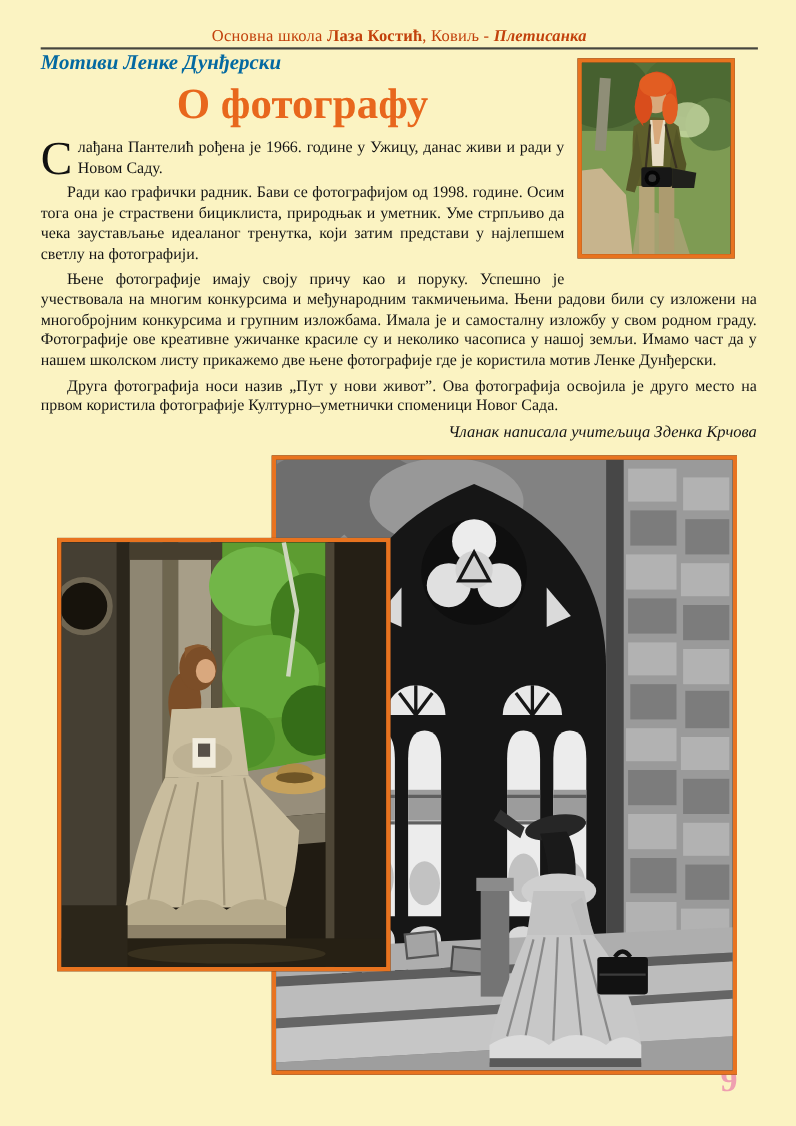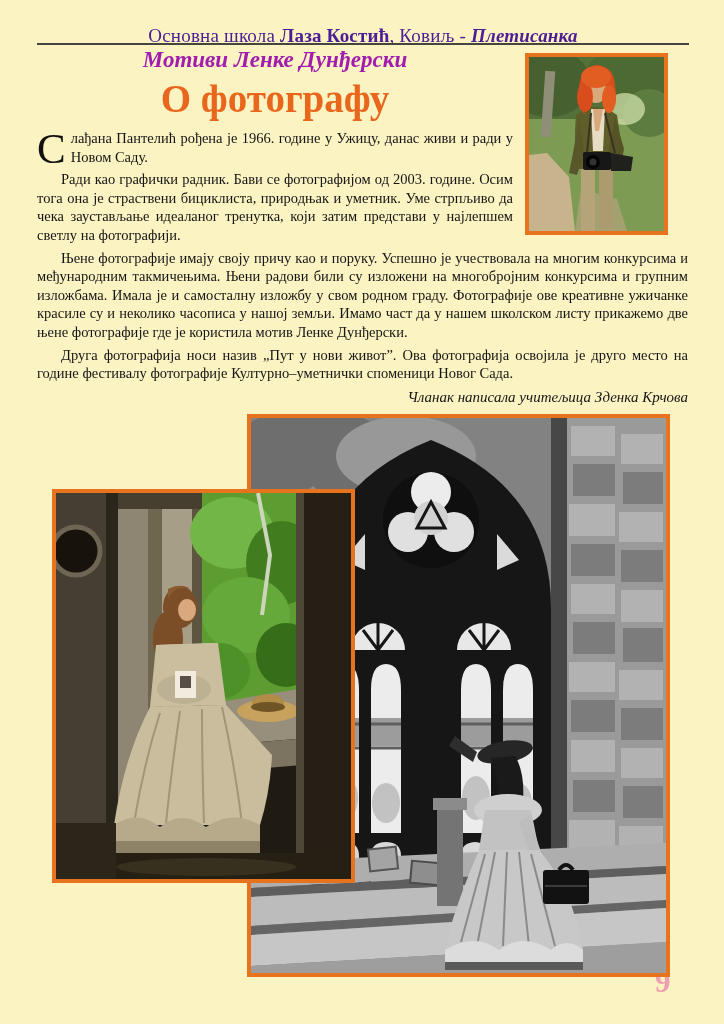--- a/index.html
+++ b/index.html
@@ -1,26 +1,26 @@
 <!DOCTYPE html>
 <html><head>
 <meta charset="utf-8">
 <style>
   html,body{margin:0;padding:0;background:#8a8a8a;}
   .page{position:relative;width:724px;height:1024px;margin:0 auto;background:#fbf3c2;
         font-family:"Liberation Serif","DejaVu Serif",serif;color:#151515;overflow:hidden;}
   .header{position:absolute;top:25px;left:37px;width:652px;text-align:center;
-          font-size:19px;letter-spacing:.2px;color:#4c1d95;}
+          font-size:15px;letter-spacing:.2px;color:#c2410c;}
   .header .bold{font-weight:700;}
   .header .mag{font-weight:700;font-style:italic;}
   .header-rule{position:absolute;top:43px;left:37px;width:652px;height:2px;background:#45453e;}
   .article{position:absolute;top:47px;left:37px;width:651px;}
   .float-photo{float:right;margin:6px 20px 10px 12px;}
   .photo-frame{display:block;border:4px solid #e8731f;background:#222;}
-  .kicker{text-align:center;font-size:23px;font-weight:700;font-style:italic;color:#a21caf;}
+  .kicker{font-size:19px;font-weight:700;font-style:italic;color:#0369a1;}
   .title{text-align:center;font-size:39px;line-height:46px;font-weight:700;color:#e8671d;margin:3px 0 7px;}
   .body-text p{margin:0 0 4px;font-size:14.5px;line-height:18.6px;text-align:justify;text-indent:24px;}
   .body-text p.first{text-indent:0;}
   .dropcap{float:left;font-size:43px;line-height:33px;padding:3px 5px 0 0;color:#111;}
   .byline{text-align:right;font-style:italic;font-size:15px;margin-top:6px;}
   .bw-photo{position:absolute;left:247px;top:414px;z-index:1;}
   .color-photo{position:absolute;left:52px;top:489px;z-index:2;}
   .page-number{position:absolute;left:655px;top:964px;font-size:31px;font-weight:700;color:#ef9fb0;}
   svg{display:block;}
 </style>
@@ -68,23 +68,23 @@
           <circle cx="64" cy="105" r="3.5" fill="#333333"></circle>
         </svg>
       </span>
     </div>
 
     <div class="kicker">Мотиви Ленке Дунђерски</div>
     <div class="title">О фотографу</div>
 
     <div class="body-text">
       <p class="first"><span class="dropcap">С</span><span>лађана Пантелић рођена је 1966. године у Ужицу,  данас живи и ради у Новом Саду.</span></p>
-      <p>Ради као графички радник. Бави се фотографијом од 2003. године. Осим тога она је страствени бициклиста, природњак и уметник. Уме стрпљиво да чека заустављање идеаланог тренутка, који затим представи у најлепшем светлу на фотографији.</p>
+      <p>Ради као графички радник. Бави се фотографијом од 1998. године. Осим тога она је страствени бициклиста, природњак и уметник. Уме стрпљиво да чека заустављање идеаланог тренутка, који затим представи у најлепшем светлу на фотографији.</p>
       <p>Њене фотографије имају своју причу као и поруку. Успешно је учествовала на многим конкурсима и међународним такмичењима. Њени радови били су изложени на многобројним конкурсима и групним изложбама. Имала је и самосталну изложбу у свом родном граду. Фотографије ове креативне ужичанке красиле су и неколико часописа у нашој земљи. Имамо част да у нашем школском листу прикажемо две њене фотографије где је користила мотив Ленке Дунђерски.</p>
-      <p>Друга фотографија носи назив „Пут у нови живот”. Ова фотографија освојила је друго место на године фестивалу фотографије Културно–уметнички споменици Новог Сада.</p>
+      <p>Друга фотографија носи назив „Пут у нови живот”. Ова фотографија освојила је друго место на првом користила фотографије Културно–уметнички споменици Новог Сада.</p>
       <div class="byline">Чланак написала учитељица Зденка Крчова</div>
     </div>
   </div>
 
   <div class="bw-photo">
     <span class="photo-frame">
       <svg width="415" height="555" viewBox="0 0 415 555" aria-hidden="true">
         <rect width="415" height="555" fill="#828282"></rect>
         <ellipse cx="60" cy="60" rx="95" ry="72" fill="#6e6e6e"></ellipse>
         <ellipse cx="155" cy="38" rx="70" ry="40" fill="#989898"></ellipse>

